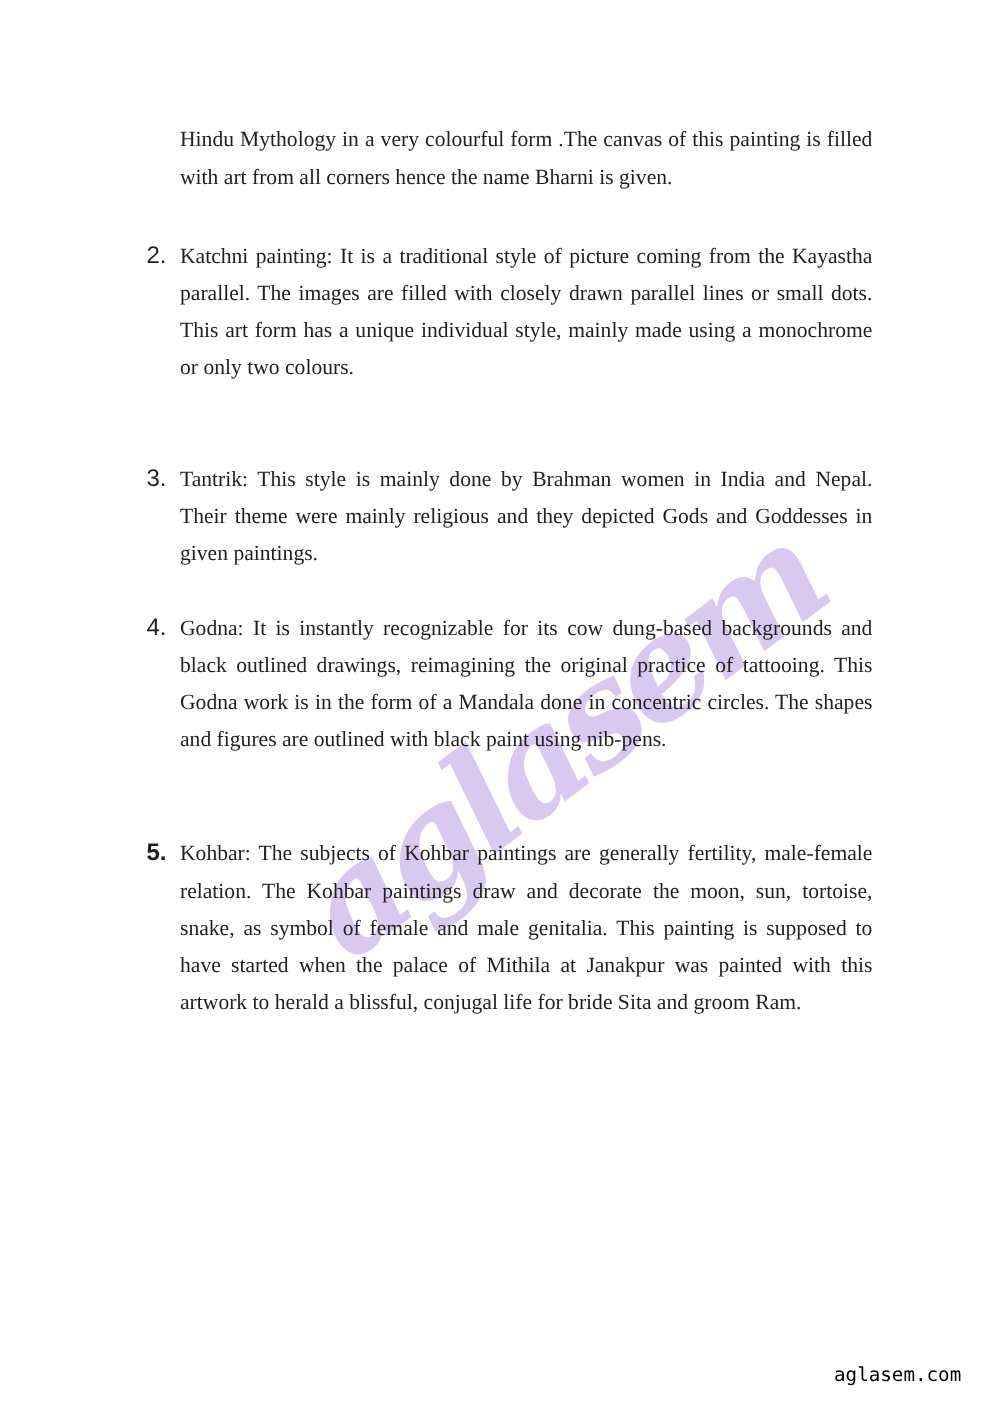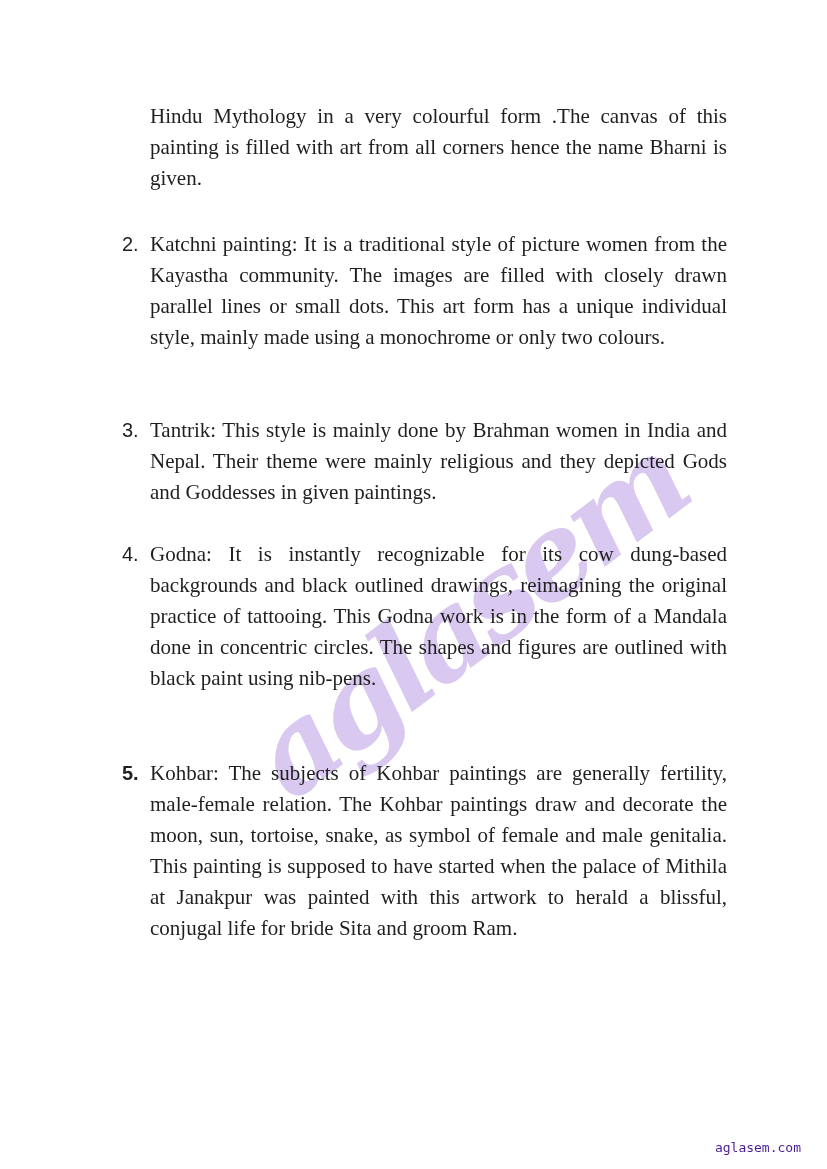--- a/index.html
+++ b/index.html
@@ -33,21 +33,21 @@
   }
   .content {
     position: relative;
     z-index: 1;
     padding: 101px 100px 0 150px;
     width: 577px;
     box-sizing: content-box;
   }
   .para {
     margin: 0;
-    font-size: 21px;
+    font-size: 18px;
     line-height: 31px;
     text-align: justify;
   }
   .item {
     position: relative;
   }
   .item .num {
     position: absolute;
     left: -28px;
     top: 0;
@@ -61,39 +61,39 @@
   }
   .gap-sm { margin-top: 35px; }
   .gap-md { margin-top: 31px; }
   .gap-lg { margin-top: 62px; }
   .gap-xl { margin-top: 64px; }
   .footer {
     position: absolute;
     right: 26px;
     bottom: 14px;
     font-family: "DejaVu Sans Mono", monospace;
-    font-size: 13px;
-    color: #4c1d95;
+    font-size: 16px;
+    color: #000000;
     z-index: 2;
   }
 </style>
 </head>
 <body>
 
 <div class="page">
 
   <div class="watermark">aglasem</div>
 
   <div class="content">
 
     <p class="para">Hindu Mythology in a very colourful form .The canvas of this painting is filled with art from all corners hence the name Bharni is given.</p>
 
     <div class="item gap-sm">
       <span class="num">2.</span>
-      <p class="para">Katchni painting: It is a traditional style of picture women from the Kayastha community. The images are filled with closely drawn parallel lines or small dots. This art form has a unique individual style, mainly made using a monochrome or only two colours.</p>
+      <p class="para">Katchni painting: It is a traditional style of picture coming from the Kayastha parallel. The images are filled with closely drawn parallel lines or small dots. This art form has a unique individual style, mainly made using a monochrome or only two colours.</p>
     </div>
 
     <div class="item gap-lg">
       <span class="num">3.</span>
       <p class="para">Tantrik: This style is mainly done by Brahman women in India and Nepal. Their theme were mainly religious and they depicted Gods and Goddesses in given paintings.</p>
     </div>
 
     <div class="item gap-md">
       <span class="num">4.</span>
       <p class="para">Godna: It is instantly recognizable for its cow dung-based backgrounds and black outlined drawings, reimagining the original practice of tattooing. This Godna work is in the form of a Mandala done in concentric circles. The shapes and figures are outlined with black paint using nib-pens.</p>

